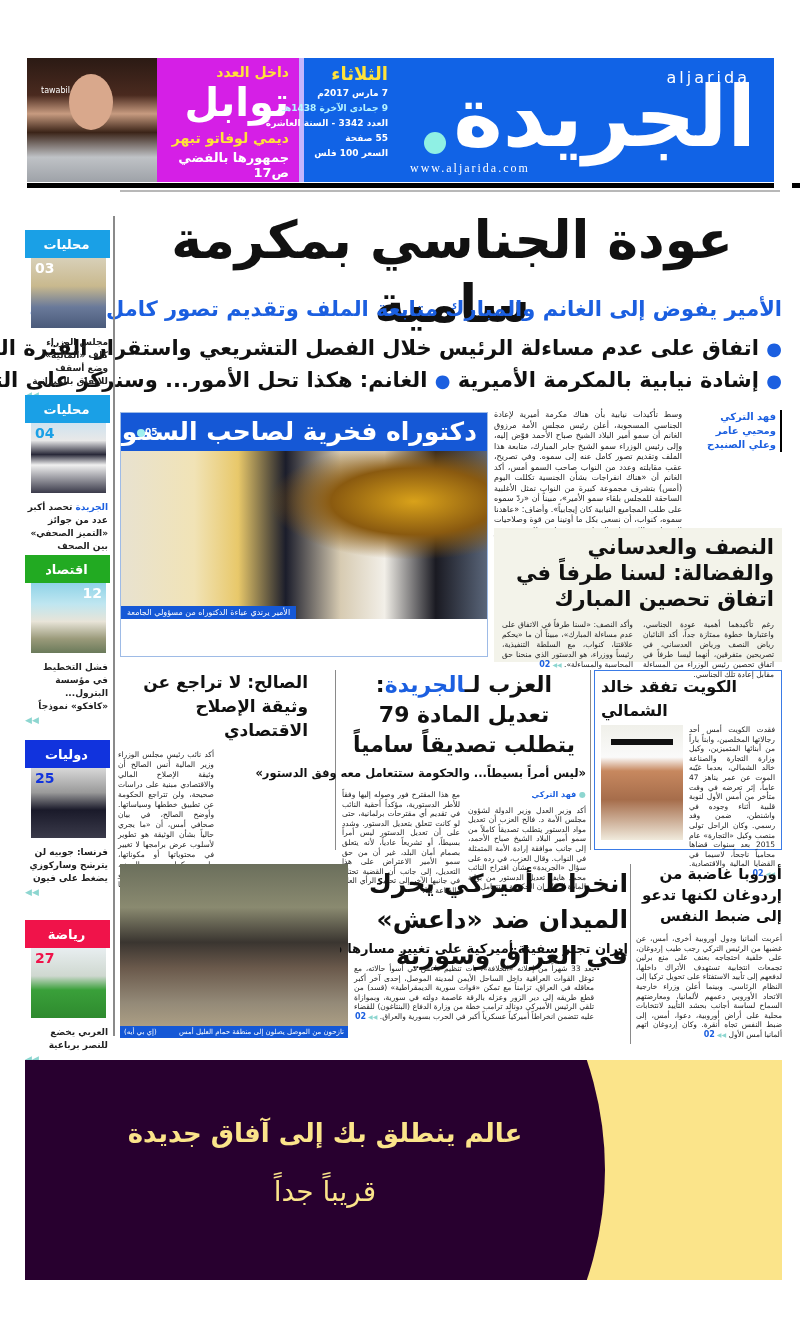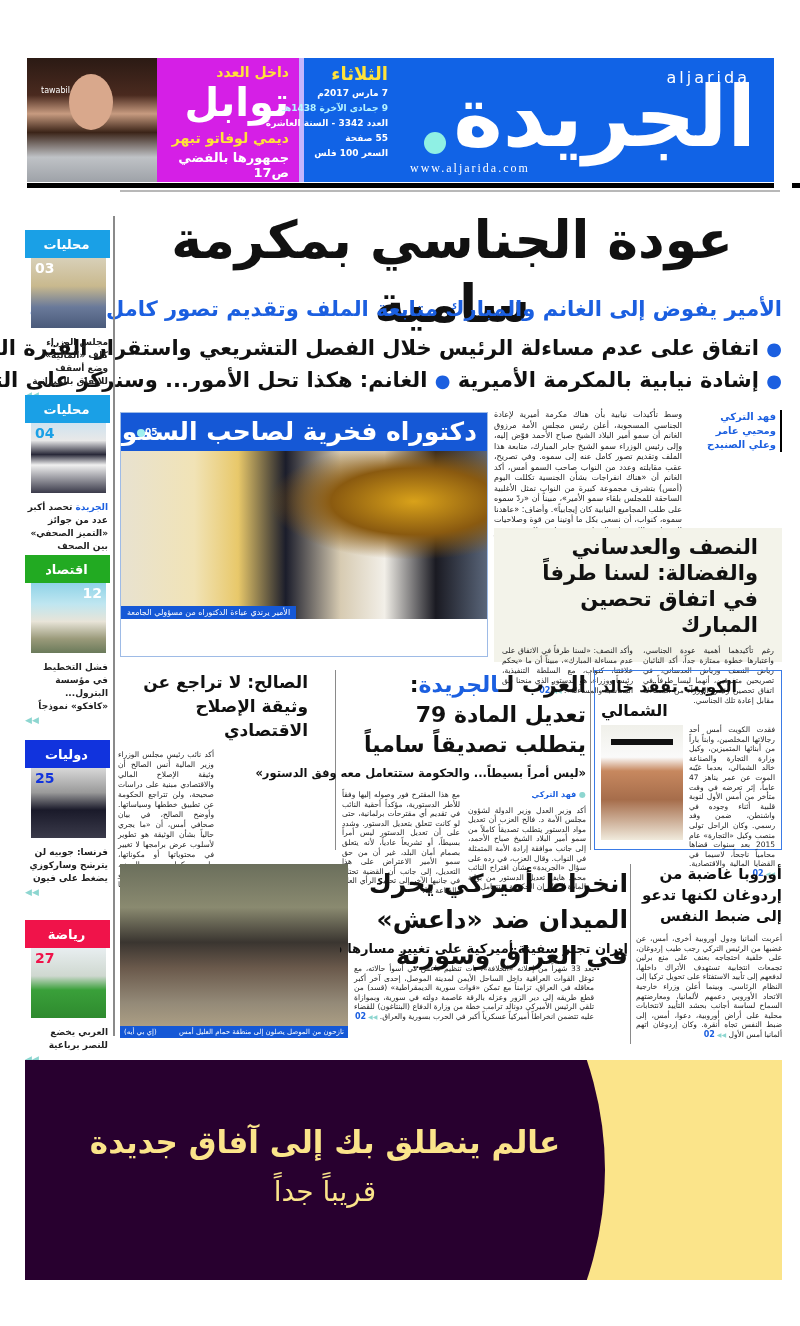--- a/index.html
+++ b/index.html
@@ -63,35 +63,35 @@
   .photo-caption { position: absolute; left: 0; bottom: 0; background: #1558d6; color: #fff; font-size: 8px; padding: 2px 6px; }
 
   
   .byline-lead { position: absolute; left: 690px; top: 410px; width: 92px; text-align: right; color: #1b5fe0; font-size: 10px; font-weight: bold; line-height: 14px; border-right: 2px solid #000; padding-right: 4px; }
   .lead-body { position: absolute; left: 494px; top: 410px; width: 188px; font-size: 8px; line-height: 10.5px; text-align: justify; color: #222; }
   .ref { color: #1b5fe0; font-weight: bold; font-size: 8px; }
   .ref::before { content: "◀◀ "; color: #8dd6d0; font-size: 6px; }
 
   
   .nisf-box { position: absolute; left: 494px; top: 528px; width: 288px; height: 134px; background: #f3f3ea; }
-  .nisf-title { text-align: right; font-weight: bold; font-size: 21px; line-height: 26px; padding: 6px 24px 0 8px; }
+  .nisf-title { text-align: right; font-weight: bold; font-size: 21px; line-height: 26px; padding: 6px 8px 0 8px; }
   .nisf-cols { display: flex; gap: 10px; padding: 8px 8px 0 8px; }
   .nisf-col { flex: 1; font-size: 7.5px; line-height: 10px; text-align: justify; color: #222; }
 
   
   .vrule { position: absolute; background: #8a8a8a; width: 1px; }
   .k-box { position: absolute; left: 594px; top: 670px; width: 188px; height: 180px; border: 1px solid #3a7be6; }
   .k-title { text-align: left; font-weight: bold; font-size: 16px; line-height: 24px; padding: 4px 6px 0 6px; }
   .k-inner { display: flex; padding: 2px 6px; gap: 6px; }
   .k-photo { width: 82px; height: 115px; background: linear-gradient(180deg,#f0f0ea 0%,#fafafa 28%,#c7885f 40%,#a66d4b 65%,#f0eadc 100%); position: relative; }
   .k-photo::before { content:""; position:absolute; left:10px; top:14px; width:62px; height:6px; background:#111; }
   .k-text { flex: 1; font-size: 7.5px; line-height: 9.6px; text-align: justify; color: #222; }
 
   .azab { position: absolute; left: 342px; top: 670px; width: 244px; }
-  .azab-title { text-align: right; font-weight: bold; font-size: 22px; line-height: 30px; }
+  .azab-title { text-align: center; font-weight: bold; font-size: 22px; line-height: 30px; }
   .azab-title .brand { color: #1b5fe0; }
   .azab-sub { text-align: right; font-weight: bold; font-size: 11.5px; line-height: 18px; margin-top: 4px; white-space: nowrap; }
   .azab-cols { display: flex; gap: 8px; margin-top: 8px; }
   .azab-col { flex: 1; font-size: 7.5px; line-height: 9.6px; text-align: justify; color: #222; }
   .azab-byline { color: #1b5fe0; font-weight: bold; font-size: 8px; margin-bottom: 6px; }
   .azab-byline::before { content: "● "; color: #8dd6d0; }
 
   .saleh { position: absolute; left: 118px; top: 670px; width: 190px; }
   .saleh-title { text-align: right; font-weight: bold; font-size: 17px; line-height: 24px; }
   .saleh-body { font-size: 7.5px; line-height: 10px; text-align: justify; color: #222; margin-top: 8px; width: 96px; margin-right: auto; margin-left: 0; }
@@ -103,21 +103,21 @@
   .inkhrat-title { position: absolute; left: 340px; top: 866px; width: 288px; text-align: right; font-weight: bold; font-size: 25px; line-height: 36px; }
   .inkhrat-sub { position: absolute; left: 340px; top: 940px; width: 288px; text-align: right; font-weight: bold; font-size: 13px; line-height: 18px; white-space: nowrap; overflow: hidden; }
   .inkhrat-body { position: absolute; left: 354px; top: 964px; width: 240px; font-size: 7.5px; line-height: 9.6px; text-align: justify; color: #222; }
   .europa-title { position: absolute; left: 632px; top: 864px; width: 150px; text-align: right; font-weight: bold; font-size: 15px; line-height: 21px; }
   .europa-body { position: absolute; left: 636px; top: 934px; width: 146px; font-size: 7.5px; line-height: 9.6px; text-align: justify; color: #222; }
 
   
   .ad { position: absolute; left: 25px; top: 1060px; width: 757px; height: 220px; background: #fbe48a; overflow: hidden; }
   .ad-dark { position: absolute; left: 0; top: 0; width: 1200px; height: 900px; background: #28002f; border-radius: 50%; left: -620px; top: -340px; }
   .ad-text { position: absolute; left: 30px; width: 540px; text-align: center; color: #fbe48a; }
-  .ad-line1 { top: 64px; font-size: 31px; font-weight: bold; }
+  .ad-line1 { top: 58px; font-size: 26px; font-weight: bold; }
   .ad-line2 { top: 115px; font-size: 28px; font-weight: normal; }
 </style>
 </head>
 <body>
 
 <header class="masthead">
   <div class="promo">
     <div class="promo-photo"></div>
     <div class="promo-brand-latin">tawabil</div>
     <div class="promo-text">

